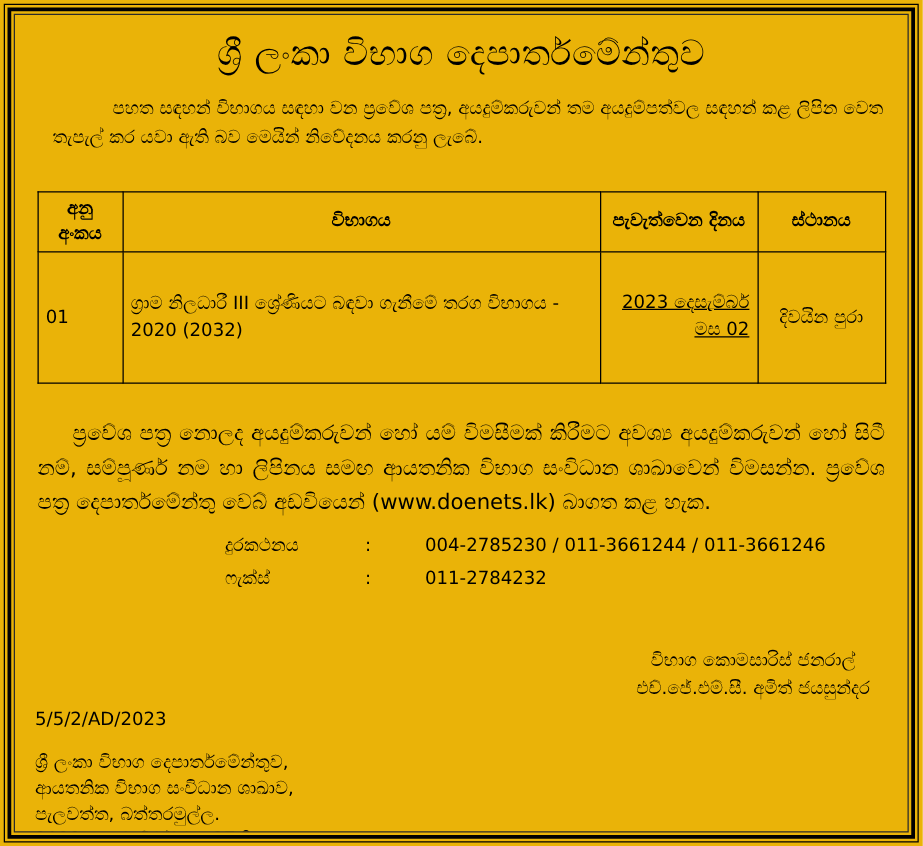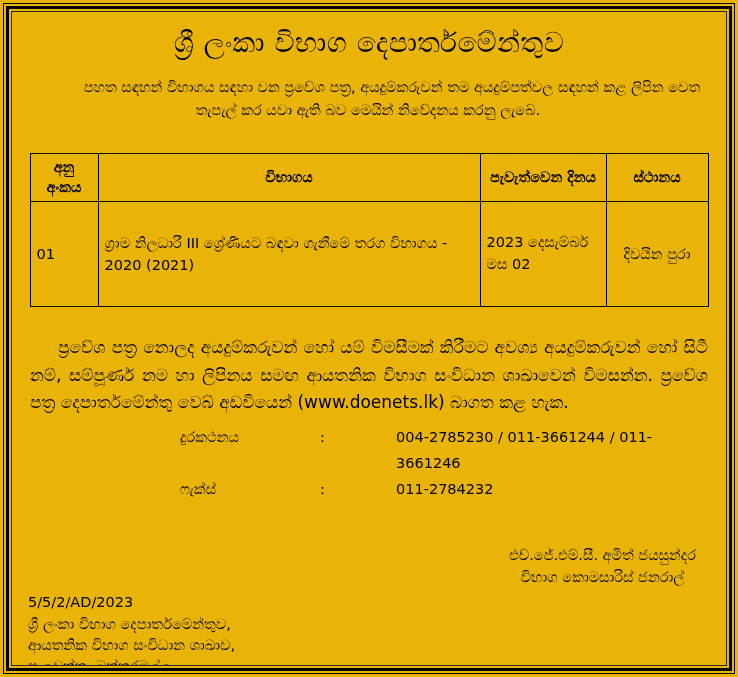--- a/index.html
+++ b/index.html
@@ -32,25 +32,25 @@
     overflow: hidden;
   }
   .doc-title {
     text-align: center;
     font-size: 28px;
     font-weight: normal;
     letter-spacing: 0.5px;
     margin: 8px 0 0 0;
   }
   .intro-para {
-    margin: 16px 2px 0 0;
+    margin: 16px 2px 0 14px;
     font-size: 14.5px;
     line-height: 1.62;
     text-indent: 48px;
-    text-align: center;
+    text-align: left;
   }
   table.exam-table {
     border-collapse: collapse;
     margin: 30px auto 0 auto;
     width: 678px;
     table-layout: fixed;
     font-size: 14.5px;
   }
   table.exam-table th, table.exam-table td {
     border: 1px solid #000000;
@@ -63,47 +63,47 @@
   th.col-loc     { width: 102px; }
   table.exam-table th {
     font-weight: bold;
     text-align: center;
     height: 47px;
     line-height: 1.35;
   }
   tr.exam-row { height: 105px; }
   td.cell-no   { text-align: left; }
   td.cell-exam { text-align: left; padding-left: 20px; padding-right: 14px; line-height: 1.55; }
-  td.cell-date { text-align: left; line-height: 1.5; vertical-align: middle; }
+  td.cell-date { text-align: right; line-height: 1.5; vertical-align: middle; text-decoration: underline; }
   td.cell-loc  { text-align: center; vertical-align: middle; }
   .info-para {
     margin: 27px 2px 0 2px;
     font-size: 17px;
     line-height: 1.62;
     text-indent: 28px;
     text-align: justify;
   }
   .contact-block { margin-top: 7px; font-size: 14.5px; }
-  .contact-row { display: flex; line-height: 1.8; gap: 28px; }
+  .contact-row { display: flex; line-height: 1.8; }
   .contact-label { margin-left: 152px; width: 112px; }
   .contact-colon { width: 48px; }
   .contact-value { flex: 1; }
   .signature-block {
     margin: 42px 14px 0 auto;
     width: fit-content;
     text-align: center;
     font-size: 14.5px;
     line-height: 1.55;
   }
   .footer-block {
     margin-top: 3px;
     font-size: 14.5px;
     line-height: 1.42;
   }
-  .footer-ref { margin-bottom: 2px; font-size: 14.5px; }
+  .footer-ref { margin-bottom: 14px; font-size: 14.5px; }
   .address-line { }
 </style>
 </head>
 <body>
 
 <div class="page">
   <div class="frame-outer">
     <div class="frame-mid">
       <div class="frame-inner">
 
@@ -116,21 +116,21 @@
             <tr>
               <th class="col-no">අනු අංකය</th>
               <th class="col-exam">විභාගය</th>
               <th class="col-date">පැවැත්වෙන දිනය</th>
               <th class="col-loc">ස්ථානය</th>
             </tr>
           </thead>
           <tbody>
             <tr class="exam-row">
               <td class="cell-no">01</td>
-              <td class="cell-exam">ග්‍රාම නිලධාරී III ශ්‍රේණියට බඳවා ගැනීමේ තරග විභාගය - 2020 (2021)</td>
+              <td class="cell-exam">ග්‍රාම නිලධාරී III ශ්‍රේණියට බඳවා ගැනීමේ තරග විභාගය - 2020 (2032)</td>
               <td class="cell-date">2023 දෙසැම්බර් මස 02</td>
               <td class="cell-loc">දිවයින පුරා</td>
             </tr>
           </tbody>
         </table>
 
         <p class="info-para">ප්‍රවේශ පත්‍ර නොලද අයදුම්කරුවන් හෝ  යම් විමසීමක් කිරීමට අවශ්‍ය අයදුම්කරුවන් හෝ සිටී නම්, සම්පූර්ණ නම හා ලිපිනය සමඟ ආයතනික විභාග සංවිධාන ශාඛාවෙන් විමසන්න. ප්‍රවේශ පත්‍ර දෙපාර්තමේන්තු වෙබ් අඩවියෙන් (www.doenets.lk) බාගත කළ හැක.</p>
 
         <div class="contact-block">
           <div class="contact-row">
@@ -139,22 +139,22 @@
             <span class="contact-value">004-2785230 / 011-3661244 / 011-3661246</span>
           </div>
           <div class="contact-row">
             <span class="contact-label">ෆැක්ස්</span>
             <span class="contact-colon">:</span>
             <span class="contact-value">011-2784232</span>
           </div>
         </div>
 
         <div class="signature-block">
+          <div>විභාග කොමසාරිස් ජනරාල්</div>
           <div>එච්.ජේ.එම්.සී. අමිත් ජයසුන්දර</div>
-          <div>විභාග කොමසාරිස් ජනරාල්</div>
         </div>
 
         <div class="footer-block">
           <div class="footer-ref">5/5/2/AD/2023</div>
           <div class="address-line">ශ්‍රී ලංකා විභාග දෙපාර්තමේන්තුව,</div>
           <div class="address-line">ආයතනික විභාග සංවිධාන ශාඛාව,</div>
           <div class="address-line">පැලවත්ත, බත්තරමුල්ල.</div>
           <div class="address-line">2023 නොවැම්බර් මස 27 දින</div>
         </div>
 

